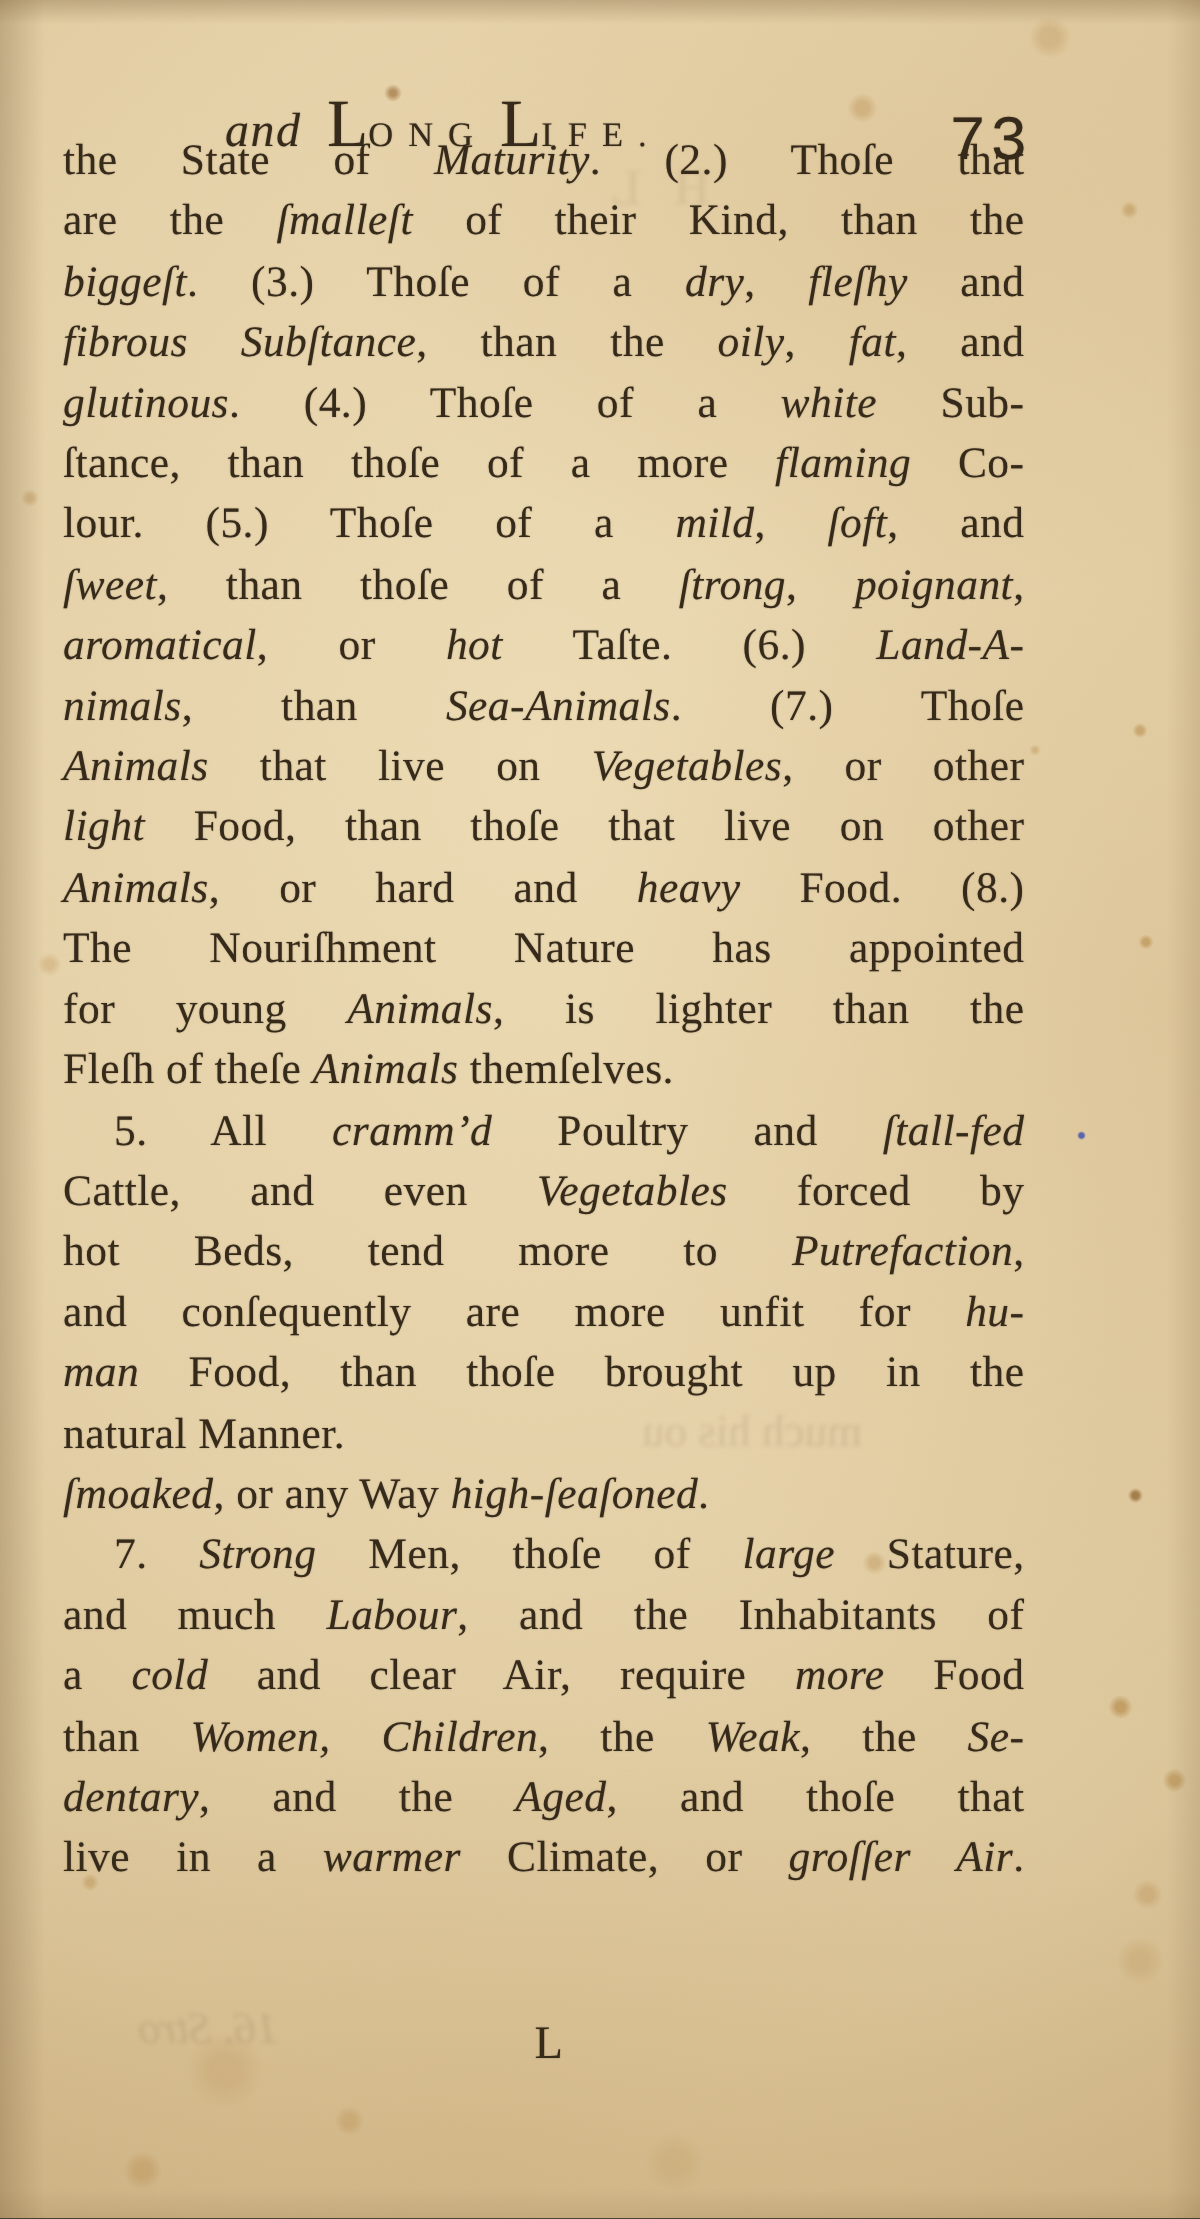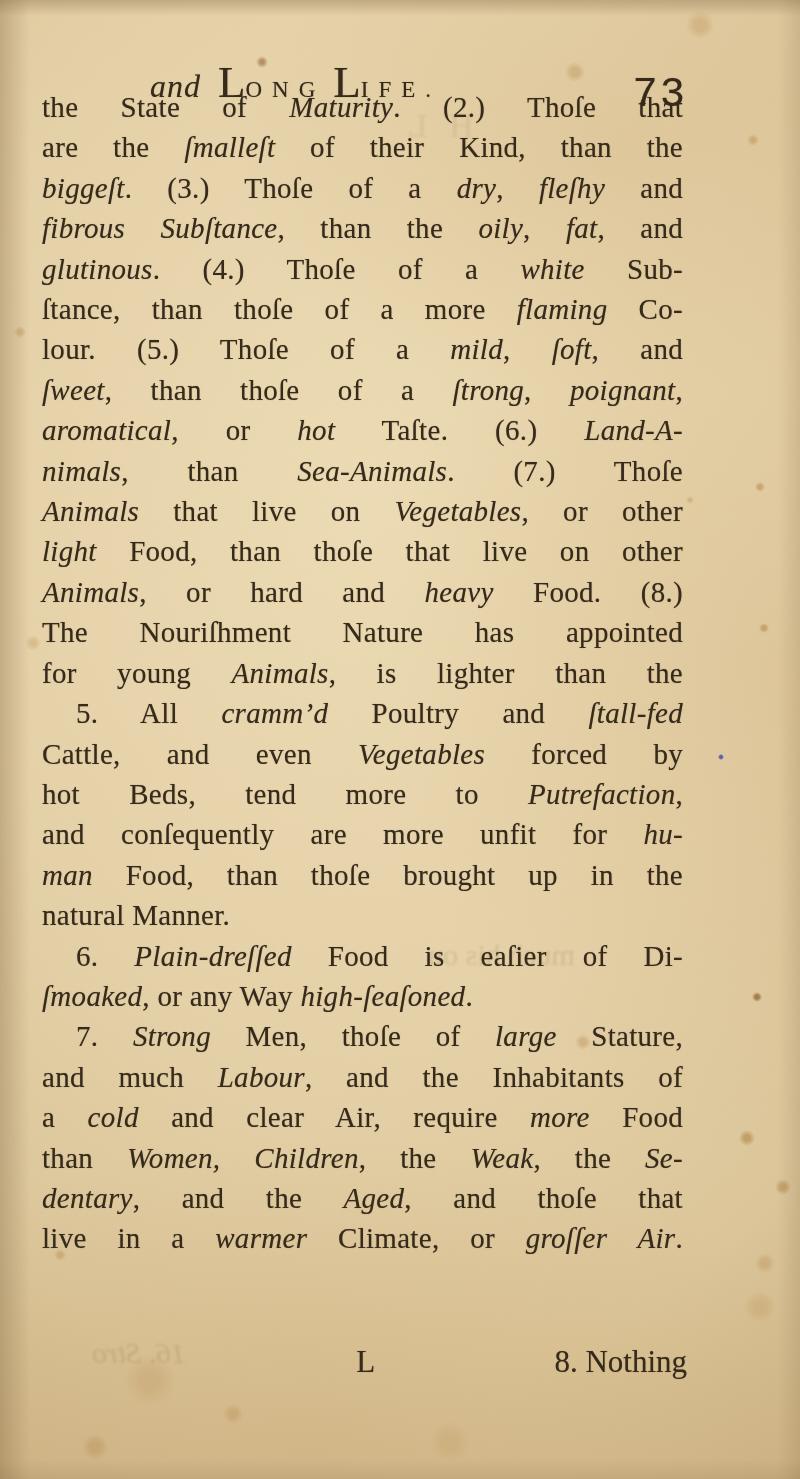--- a/index.html
+++ b/index.html
@@ -104,34 +104,33 @@
         <div class="line"><span>ſtance, than thoſe of a more </span><i>flaming</i><span> Co-</span></div>
         <div class="line"><span>lour. (5.) Thoſe of a </span><i>mild</i><span>, </span><i>ſoft</i><span>, and</span></div>
         <div class="line"><i>ſweet</i><span>, than thoſe of a </span><i>ſtrong</i><span>, </span><i>poignant</i><span>,</span></div>
         <div class="line"><i>aromatical</i><span>, or </span><i>hot</i><span> Taſte. (6.) </span><i>Land-A-</i></div>
         <div class="line"><i>nimals</i><span>, than </span><i>Sea-Animals</i><span>. (7.) Thoſe</span></div>
         <div class="line"><i>Animals</i><span> that live on </span><i>Vegetables</i><span>, or other</span></div>
         <div class="line"><i>light</i><span> Food, than thoſe that live on other</span></div>
         <div class="line"><i>Animals</i><span>, or hard and </span><i>heavy</i><span> Food. (8.)</span></div>
         <div class="line"><span>The Nouriſhment Nature has appointed</span></div>
         <div class="line"><span>for young </span><i>Animals</i><span>, is lighter than the</span></div>
+        <div class="line no-just"><span>Fleſh of theſe </span><i>Animals</i><span> themſelves.</span></div>
         <div class="line indent"><span>5. All </span><i>cramm’d</i><span> Poultry and </span><i>ſtall-fed</i></div>
         <div class="line"><span>Cattle, and even </span><i>Vegetables</i><span> forced by</span></div>
         <div class="line"><span>hot Beds, tend more to </span><i>Putrefaction</i><span>,</span></div>
         <div class="line"><span>and conſequently are more unfit for </span><i>hu-</i></div>
         <div class="line"><i>man</i><span> Food, than thoſe brought up in the</span></div>
         <div class="line no-just"><span>natural Manner.</span></div>
-        <div class="line indent"><span>6. </span><i>Plain-dreſſed</i><span> Food is eaſier of Di-</span></div>
         <div class="line no-just"><i>ſmoaked</i><span>, or any Way </span><i>high-ſeaſoned</i><span>.</span></div>
         <div class="line indent"><span>7. </span><i>Strong</i><span> Men, thoſe of </span><i>large</i><span> Stature,</span></div>
         <div class="line"><span>and much </span><i>Labour</i><span>, and the Inhabitants of</span></div>
         <div class="line"><span>a </span><i>cold</i><span> and clear Air, require </span><i>more</i><span> Food</span></div>
         <div class="line"><span>than </span><i>Women, Children</i><span>, the </span><i>Weak</i><span>, the </span><i>Se-</i></div>
         <div class="line"><i>dentary</i><span>, and the </span><i>Aged</i><span>, and thoſe that</span></div>
         <div class="line"><span>live in a </span><i>warmer</i><span> Climate, or </span><i>groſſer Air</i><span>.</span></div>
       </main>
 
     <div class="sig-line">
       <span class="signature">L</span>
-      <span class="catchword">8. Nothing</span>
     </div>
   </div>
 </div>
 
 </body></html>

